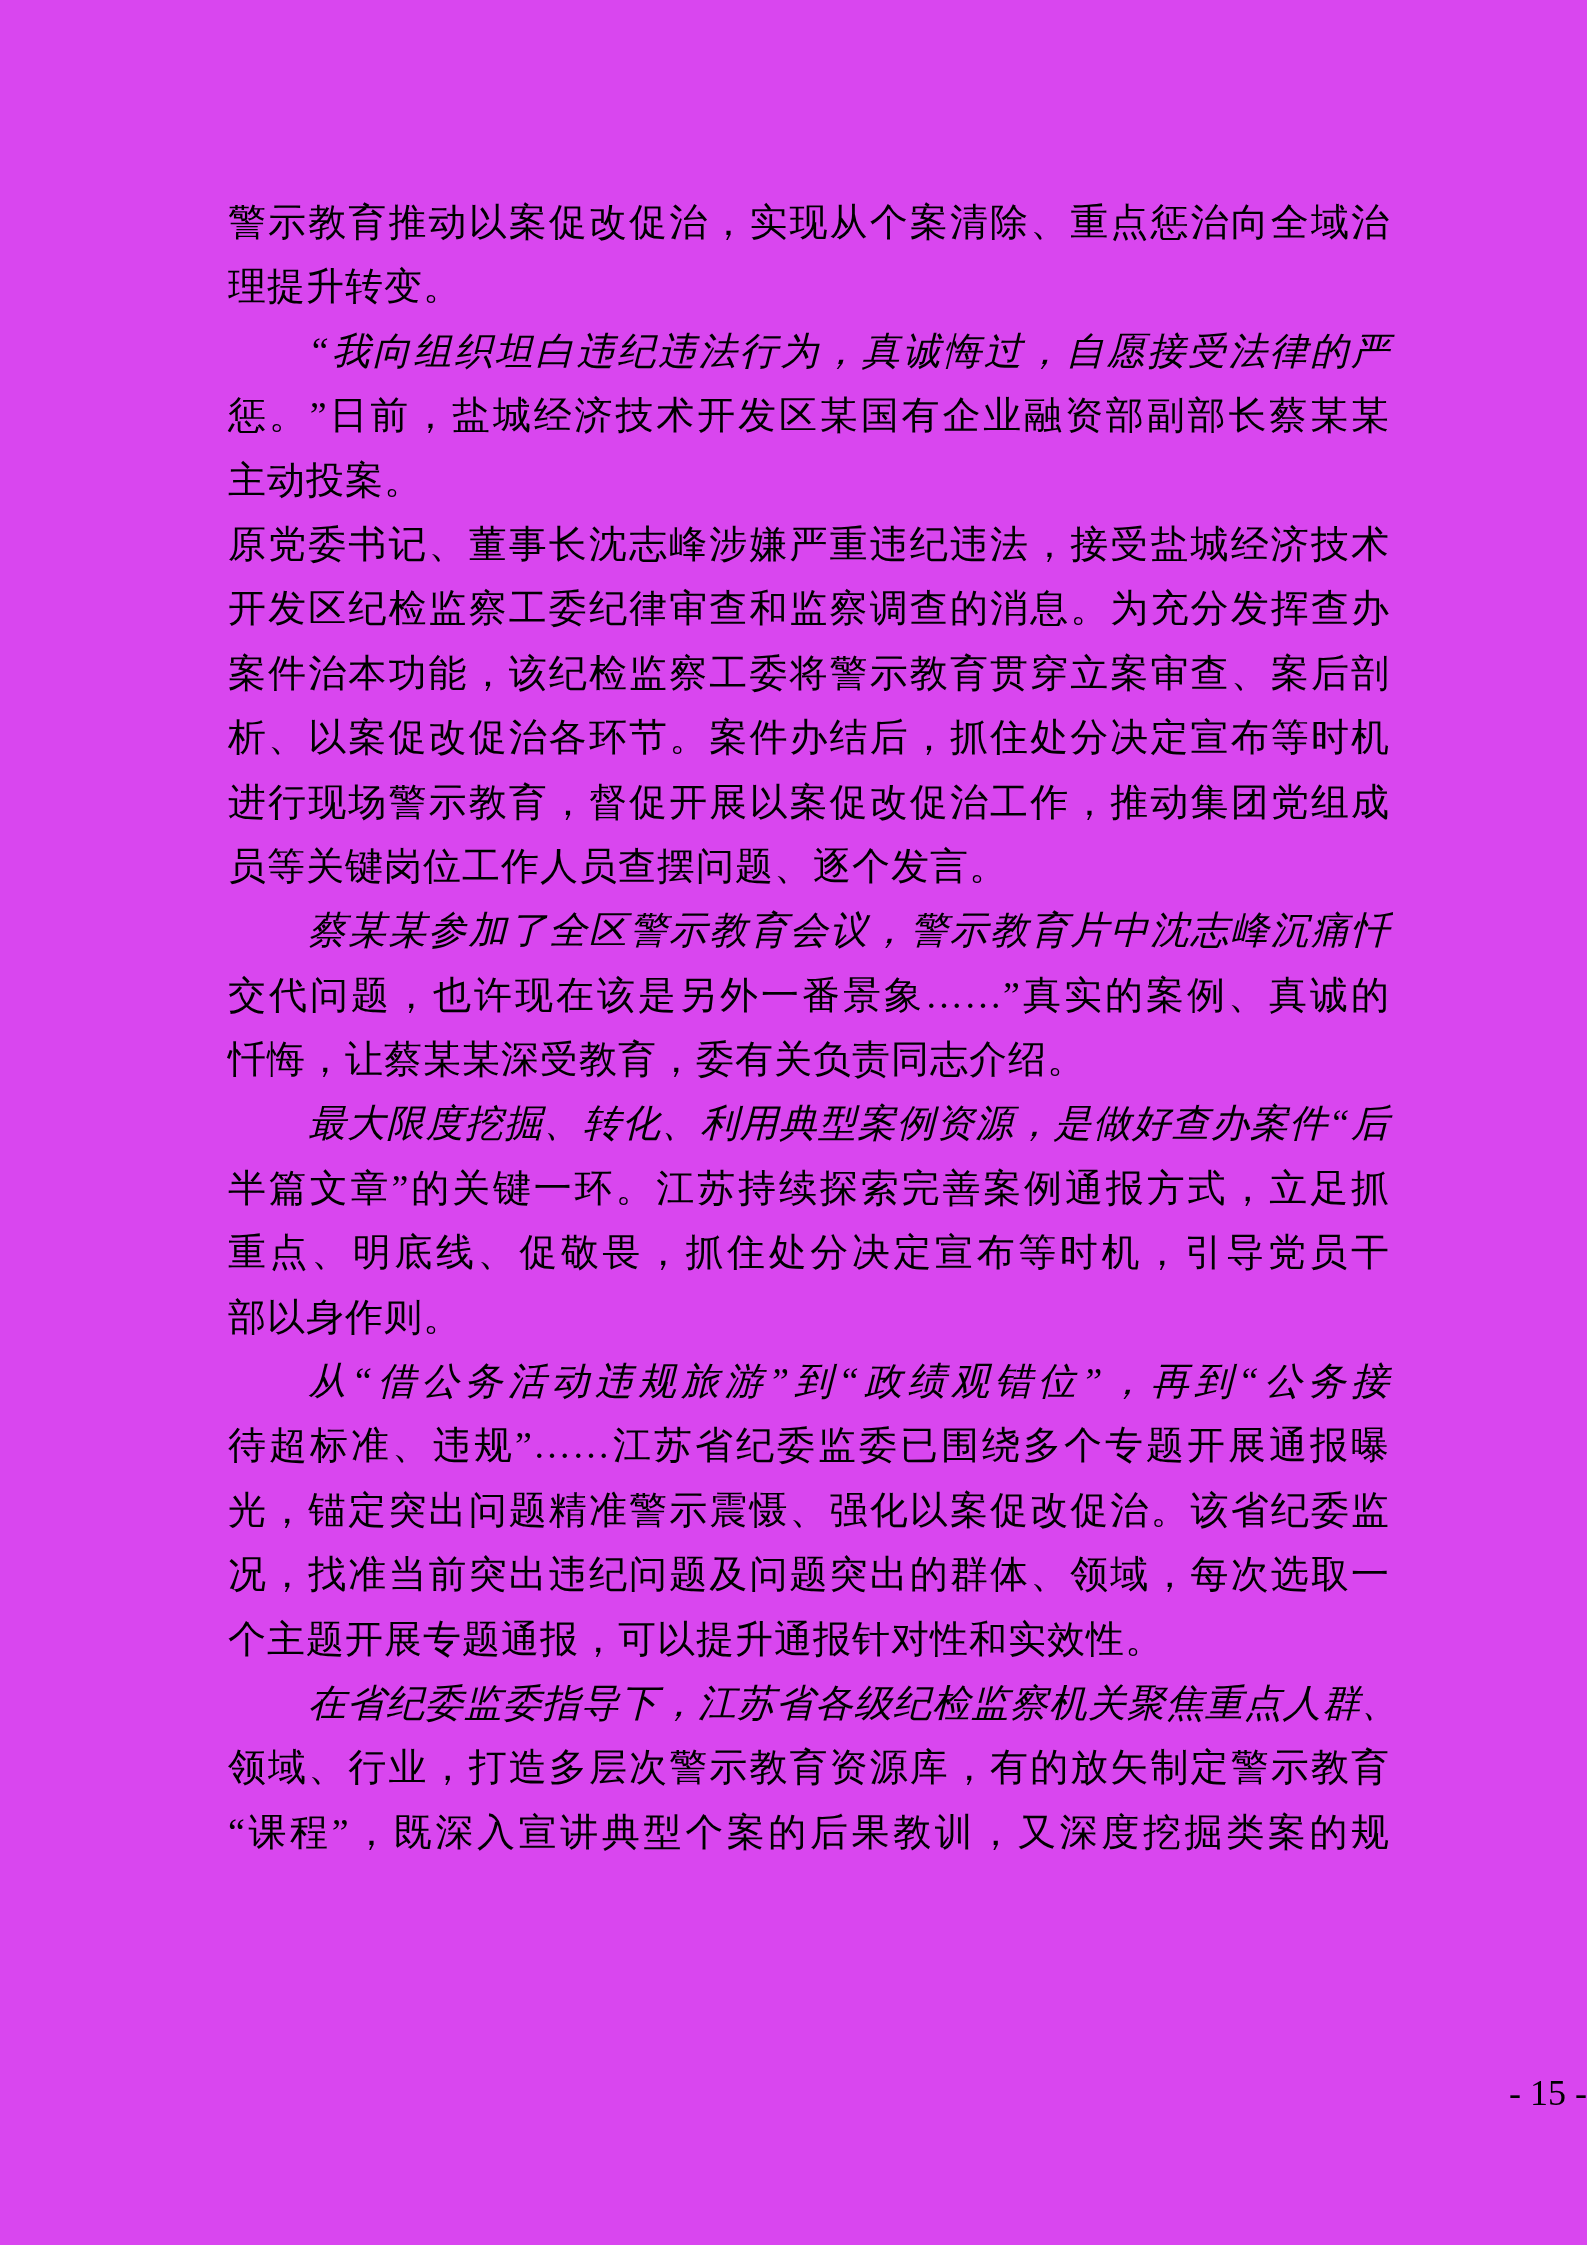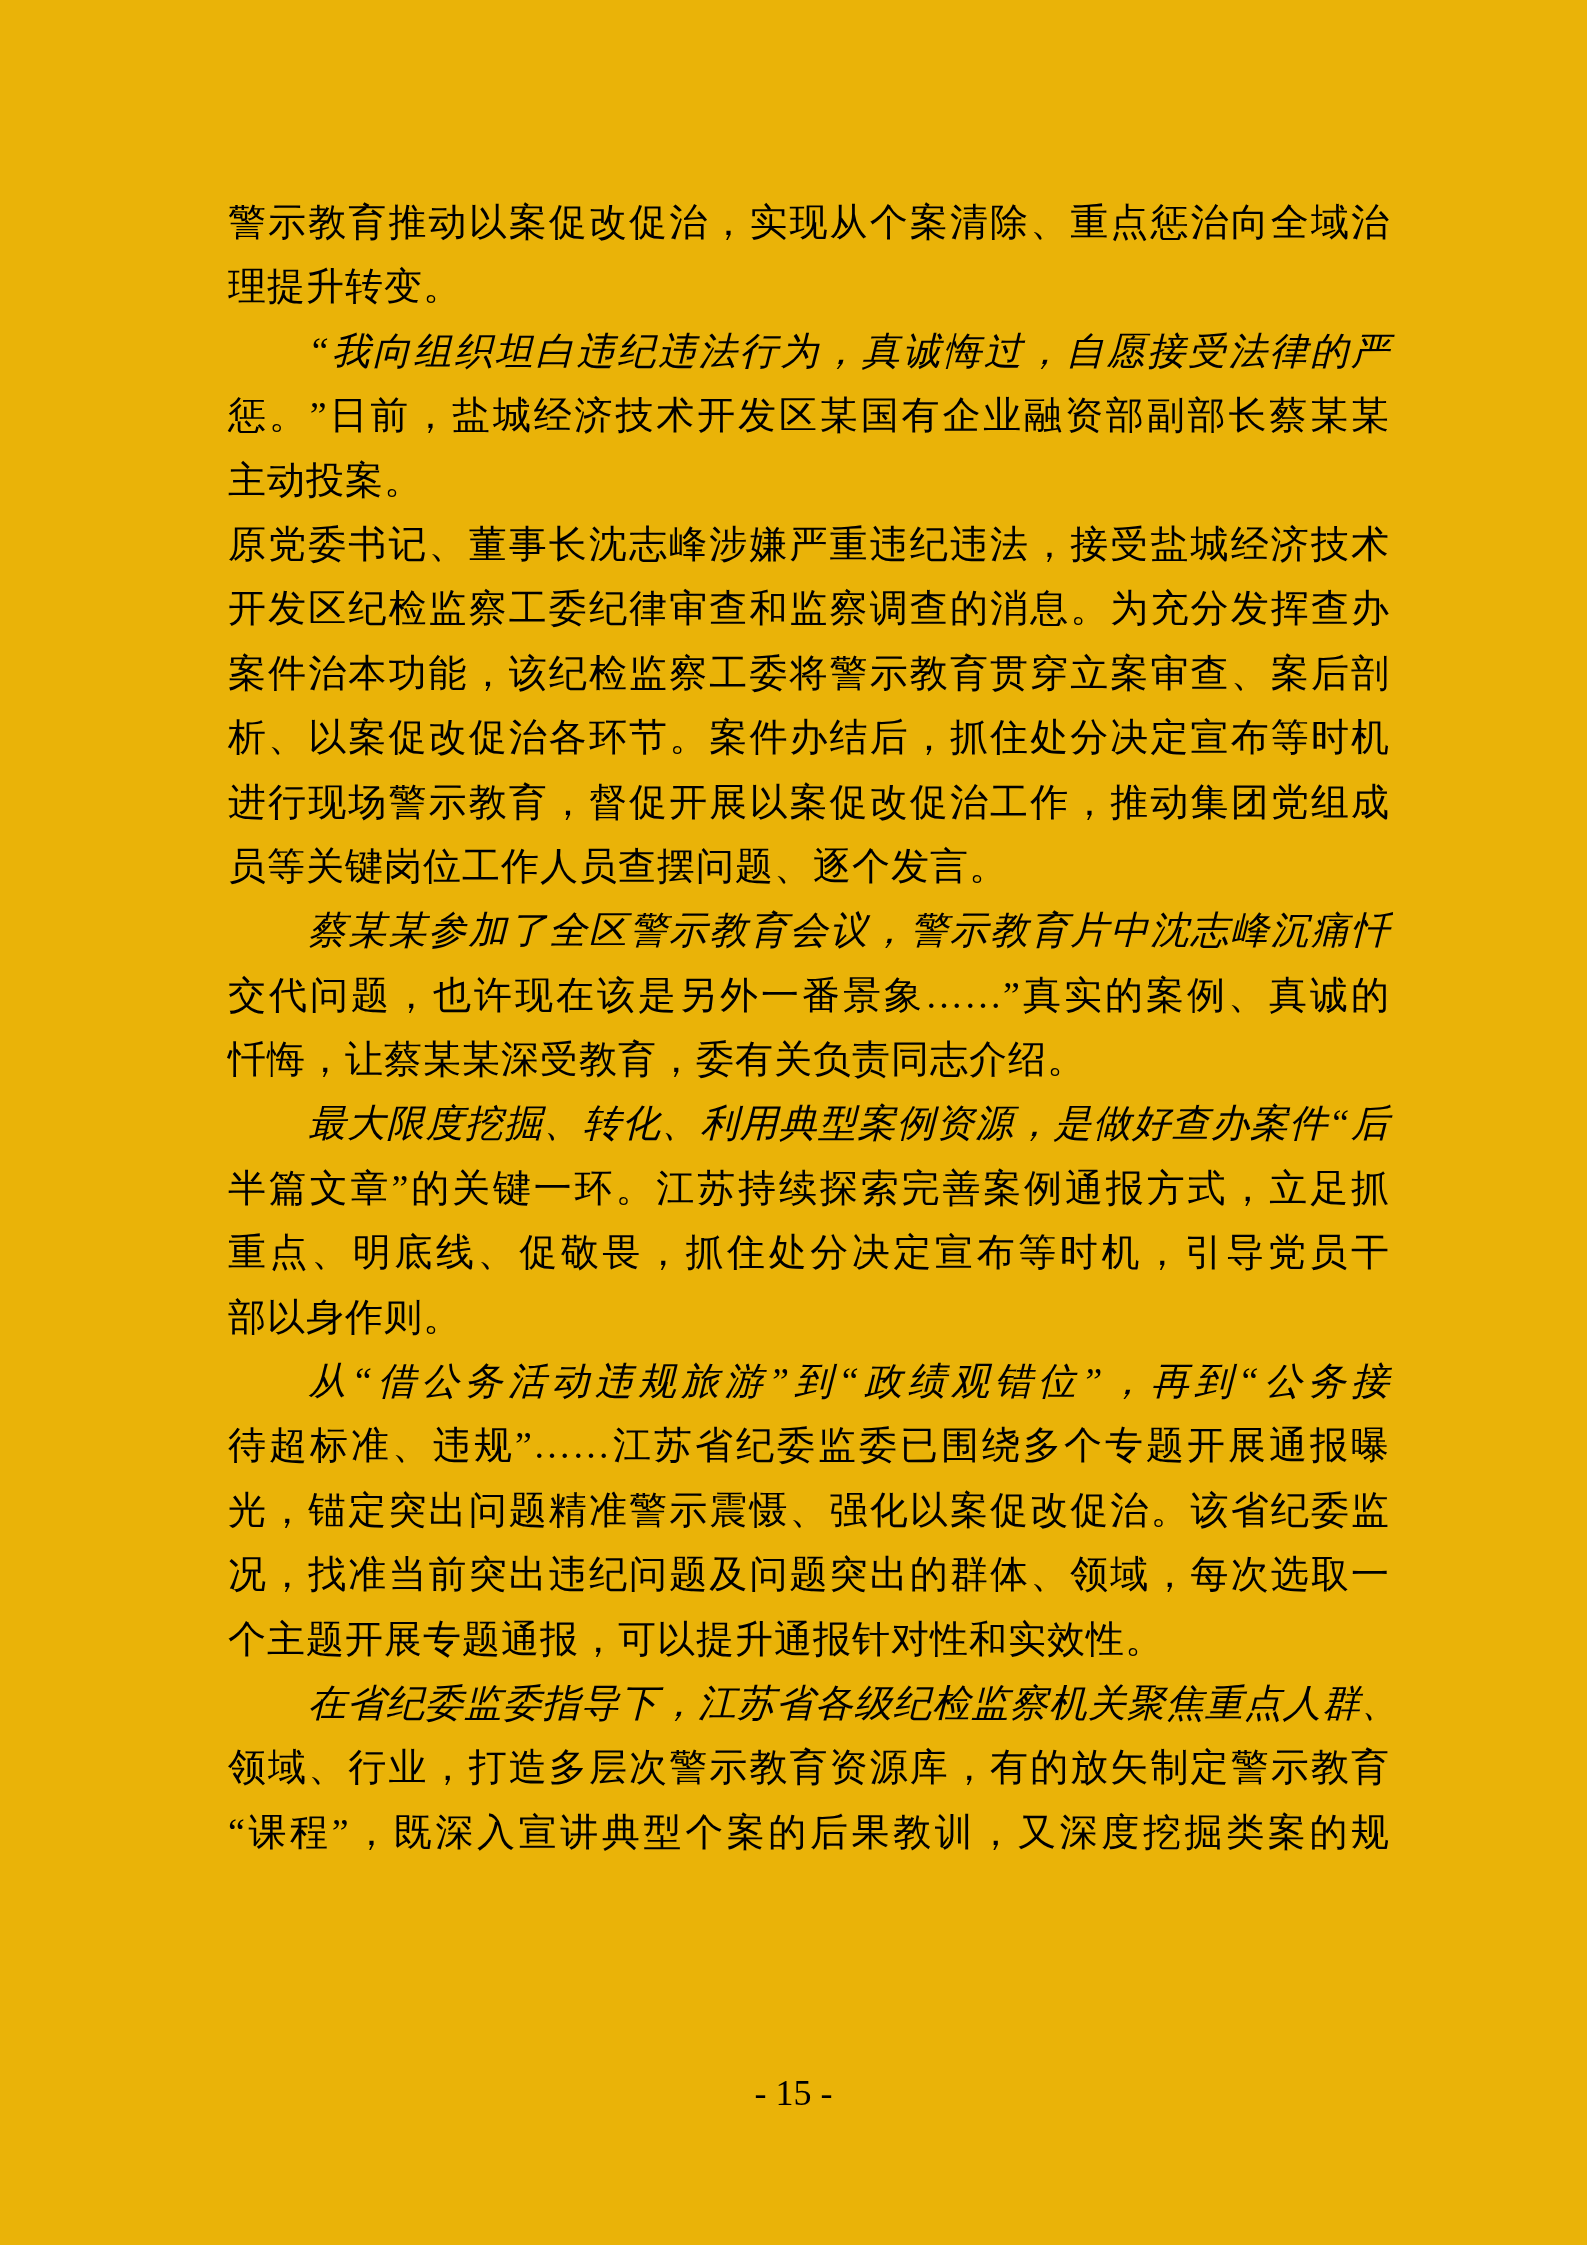--- a/index.html
+++ b/index.html
@@ -5,21 +5,21 @@
   html, body {
     margin: 0;
     padding: 0;
     background: #e8e8e8;
   }
   .page {
     position: relative;
     width: 1587px;
     height: 2245px;
     margin: 0 auto;
-    background: #eab308;
+    background: #d946ef;
     overflow: hidden;
     font-family: "Liberation Serif", "DejaVu Serif", serif;
     color: #000000;
   }
   .text-body {
     position: absolute;
     top: 190px;
     left: 228px;
     right: 197px;
   }
@@ -38,21 +38,21 @@
   }
   .line.indent {
     text-indent: 80px;
     font-style: italic;
   }
   .footer {
     position: absolute;
     top: 2072px;
     left: 0;
     right: 0;
-    text-align: center;
+    text-align: right;
     font-size: 36px;
     line-height: 42px;
     font-family: "Liberation Serif", "DejaVu Serif", serif;
     color: #000000;
   }
 </style>
 </head>
 <body>
 
 <div class="page">

